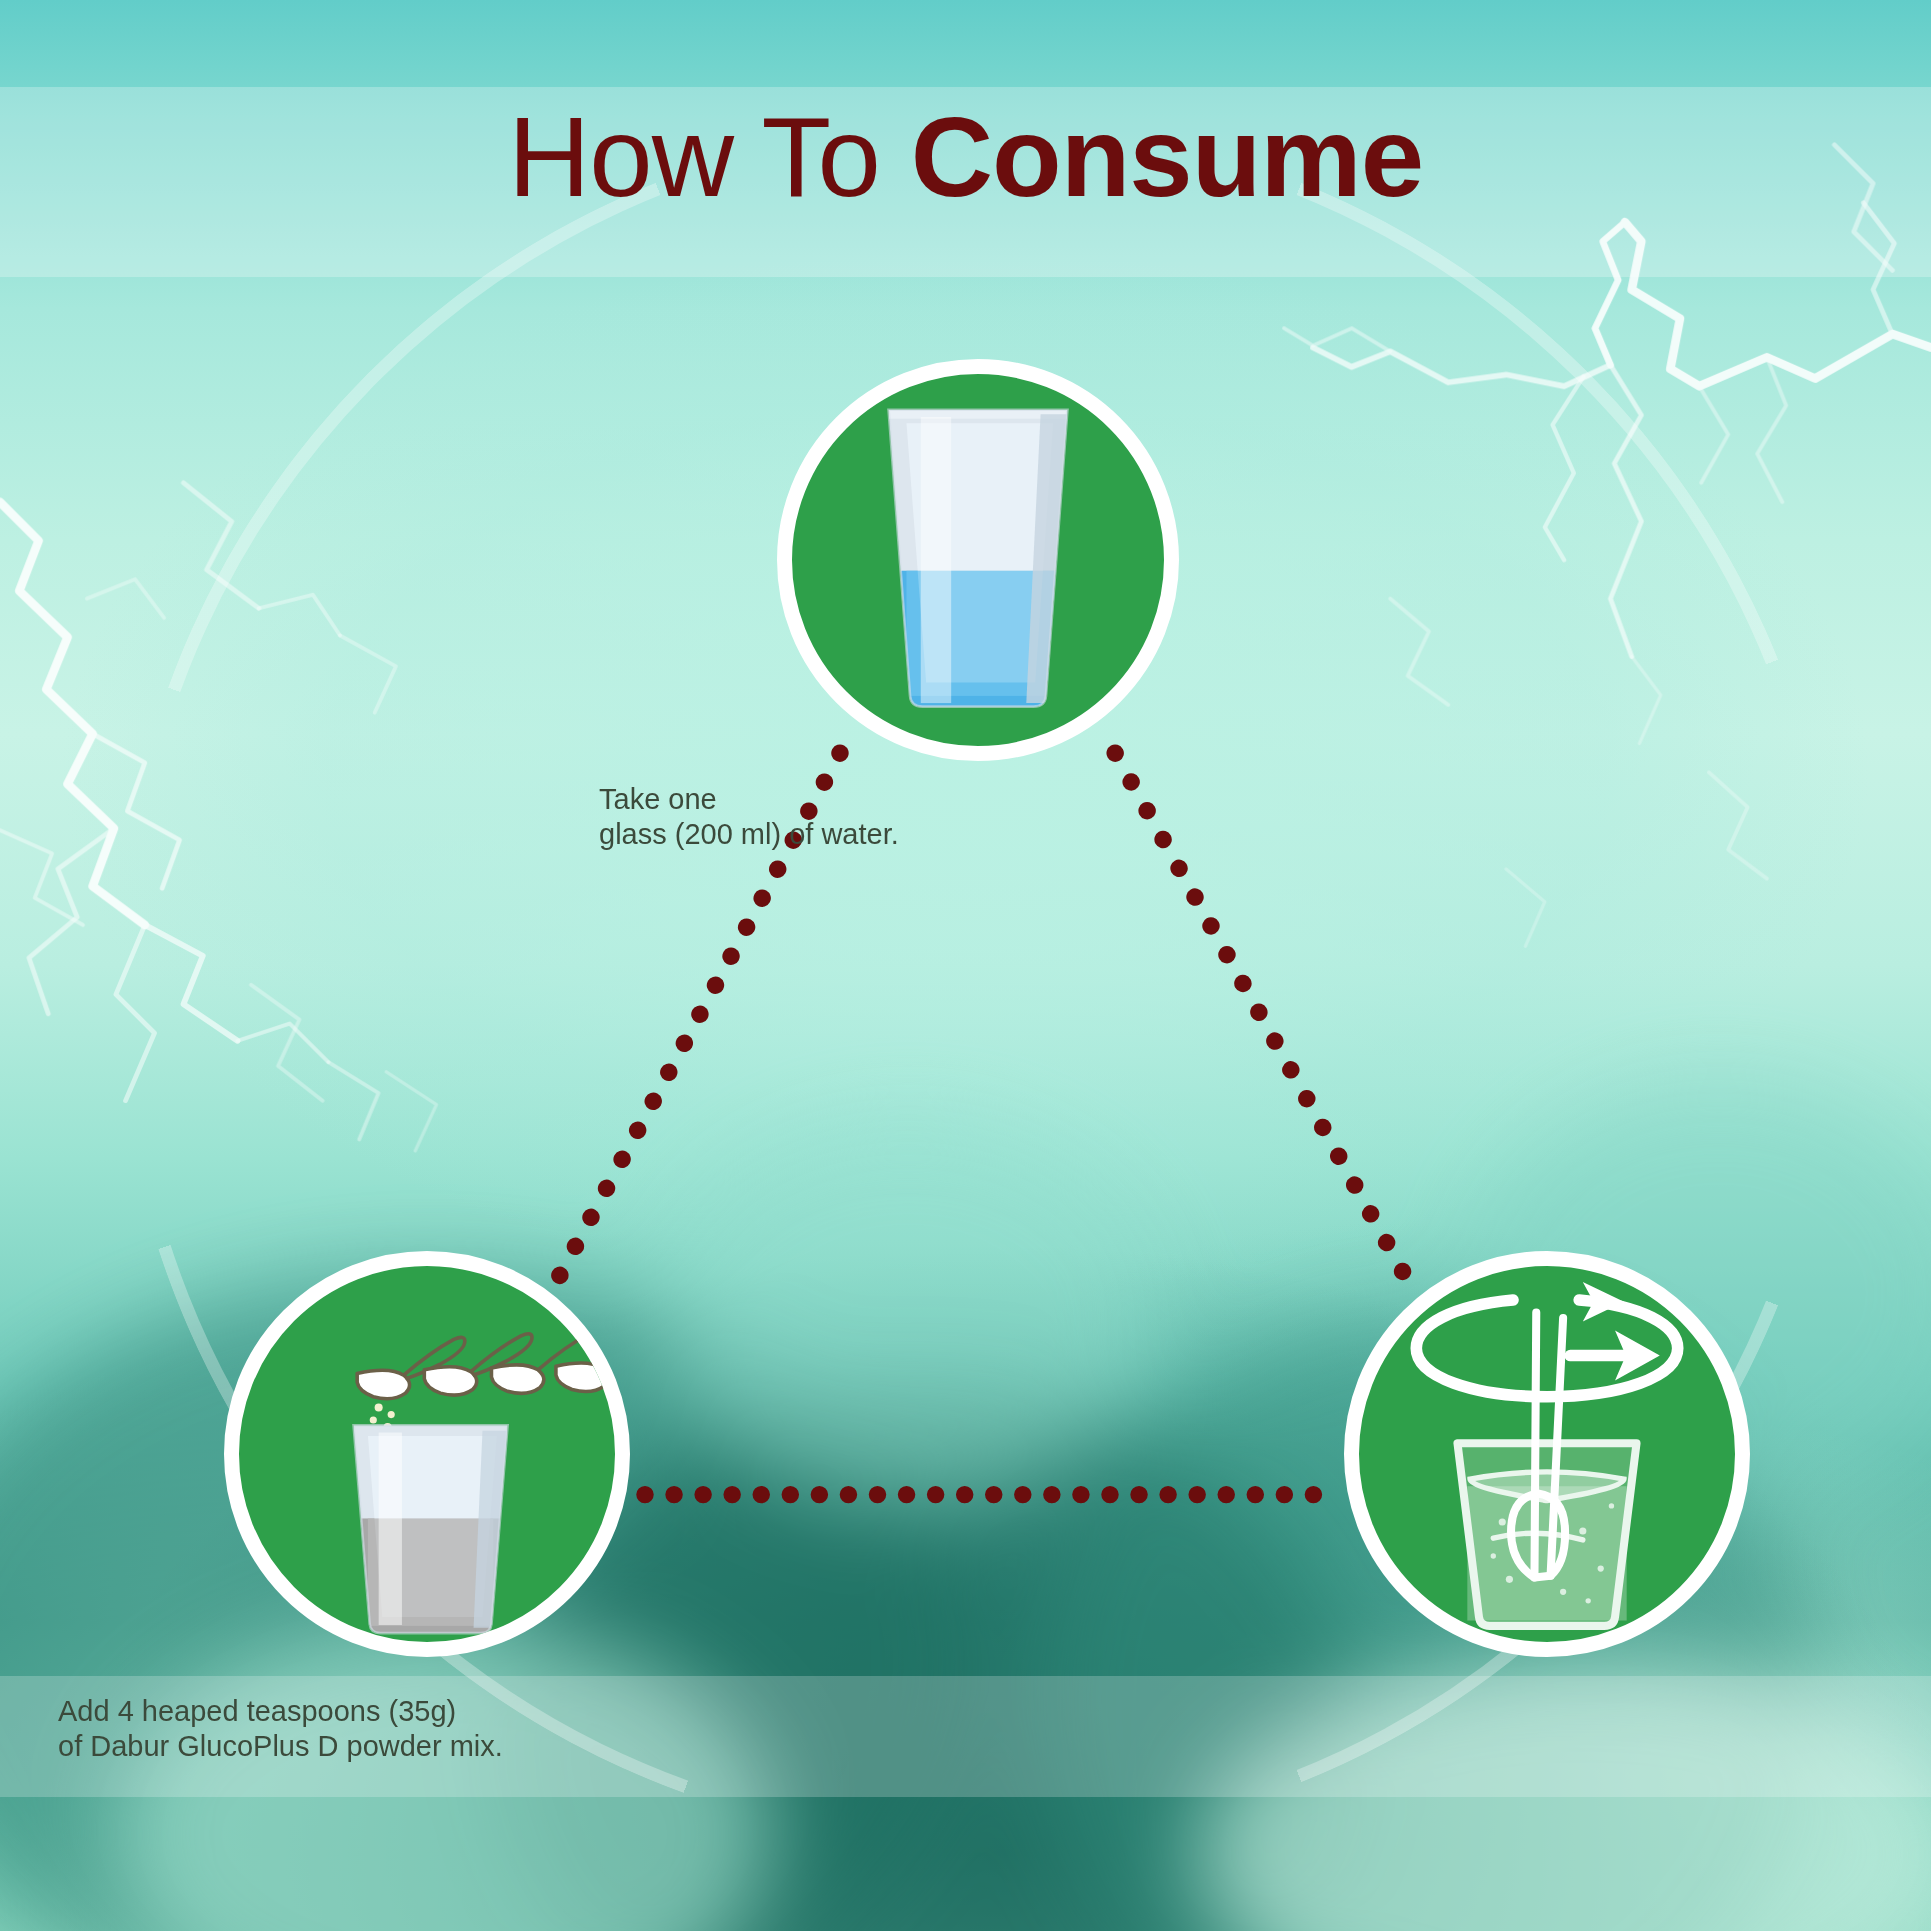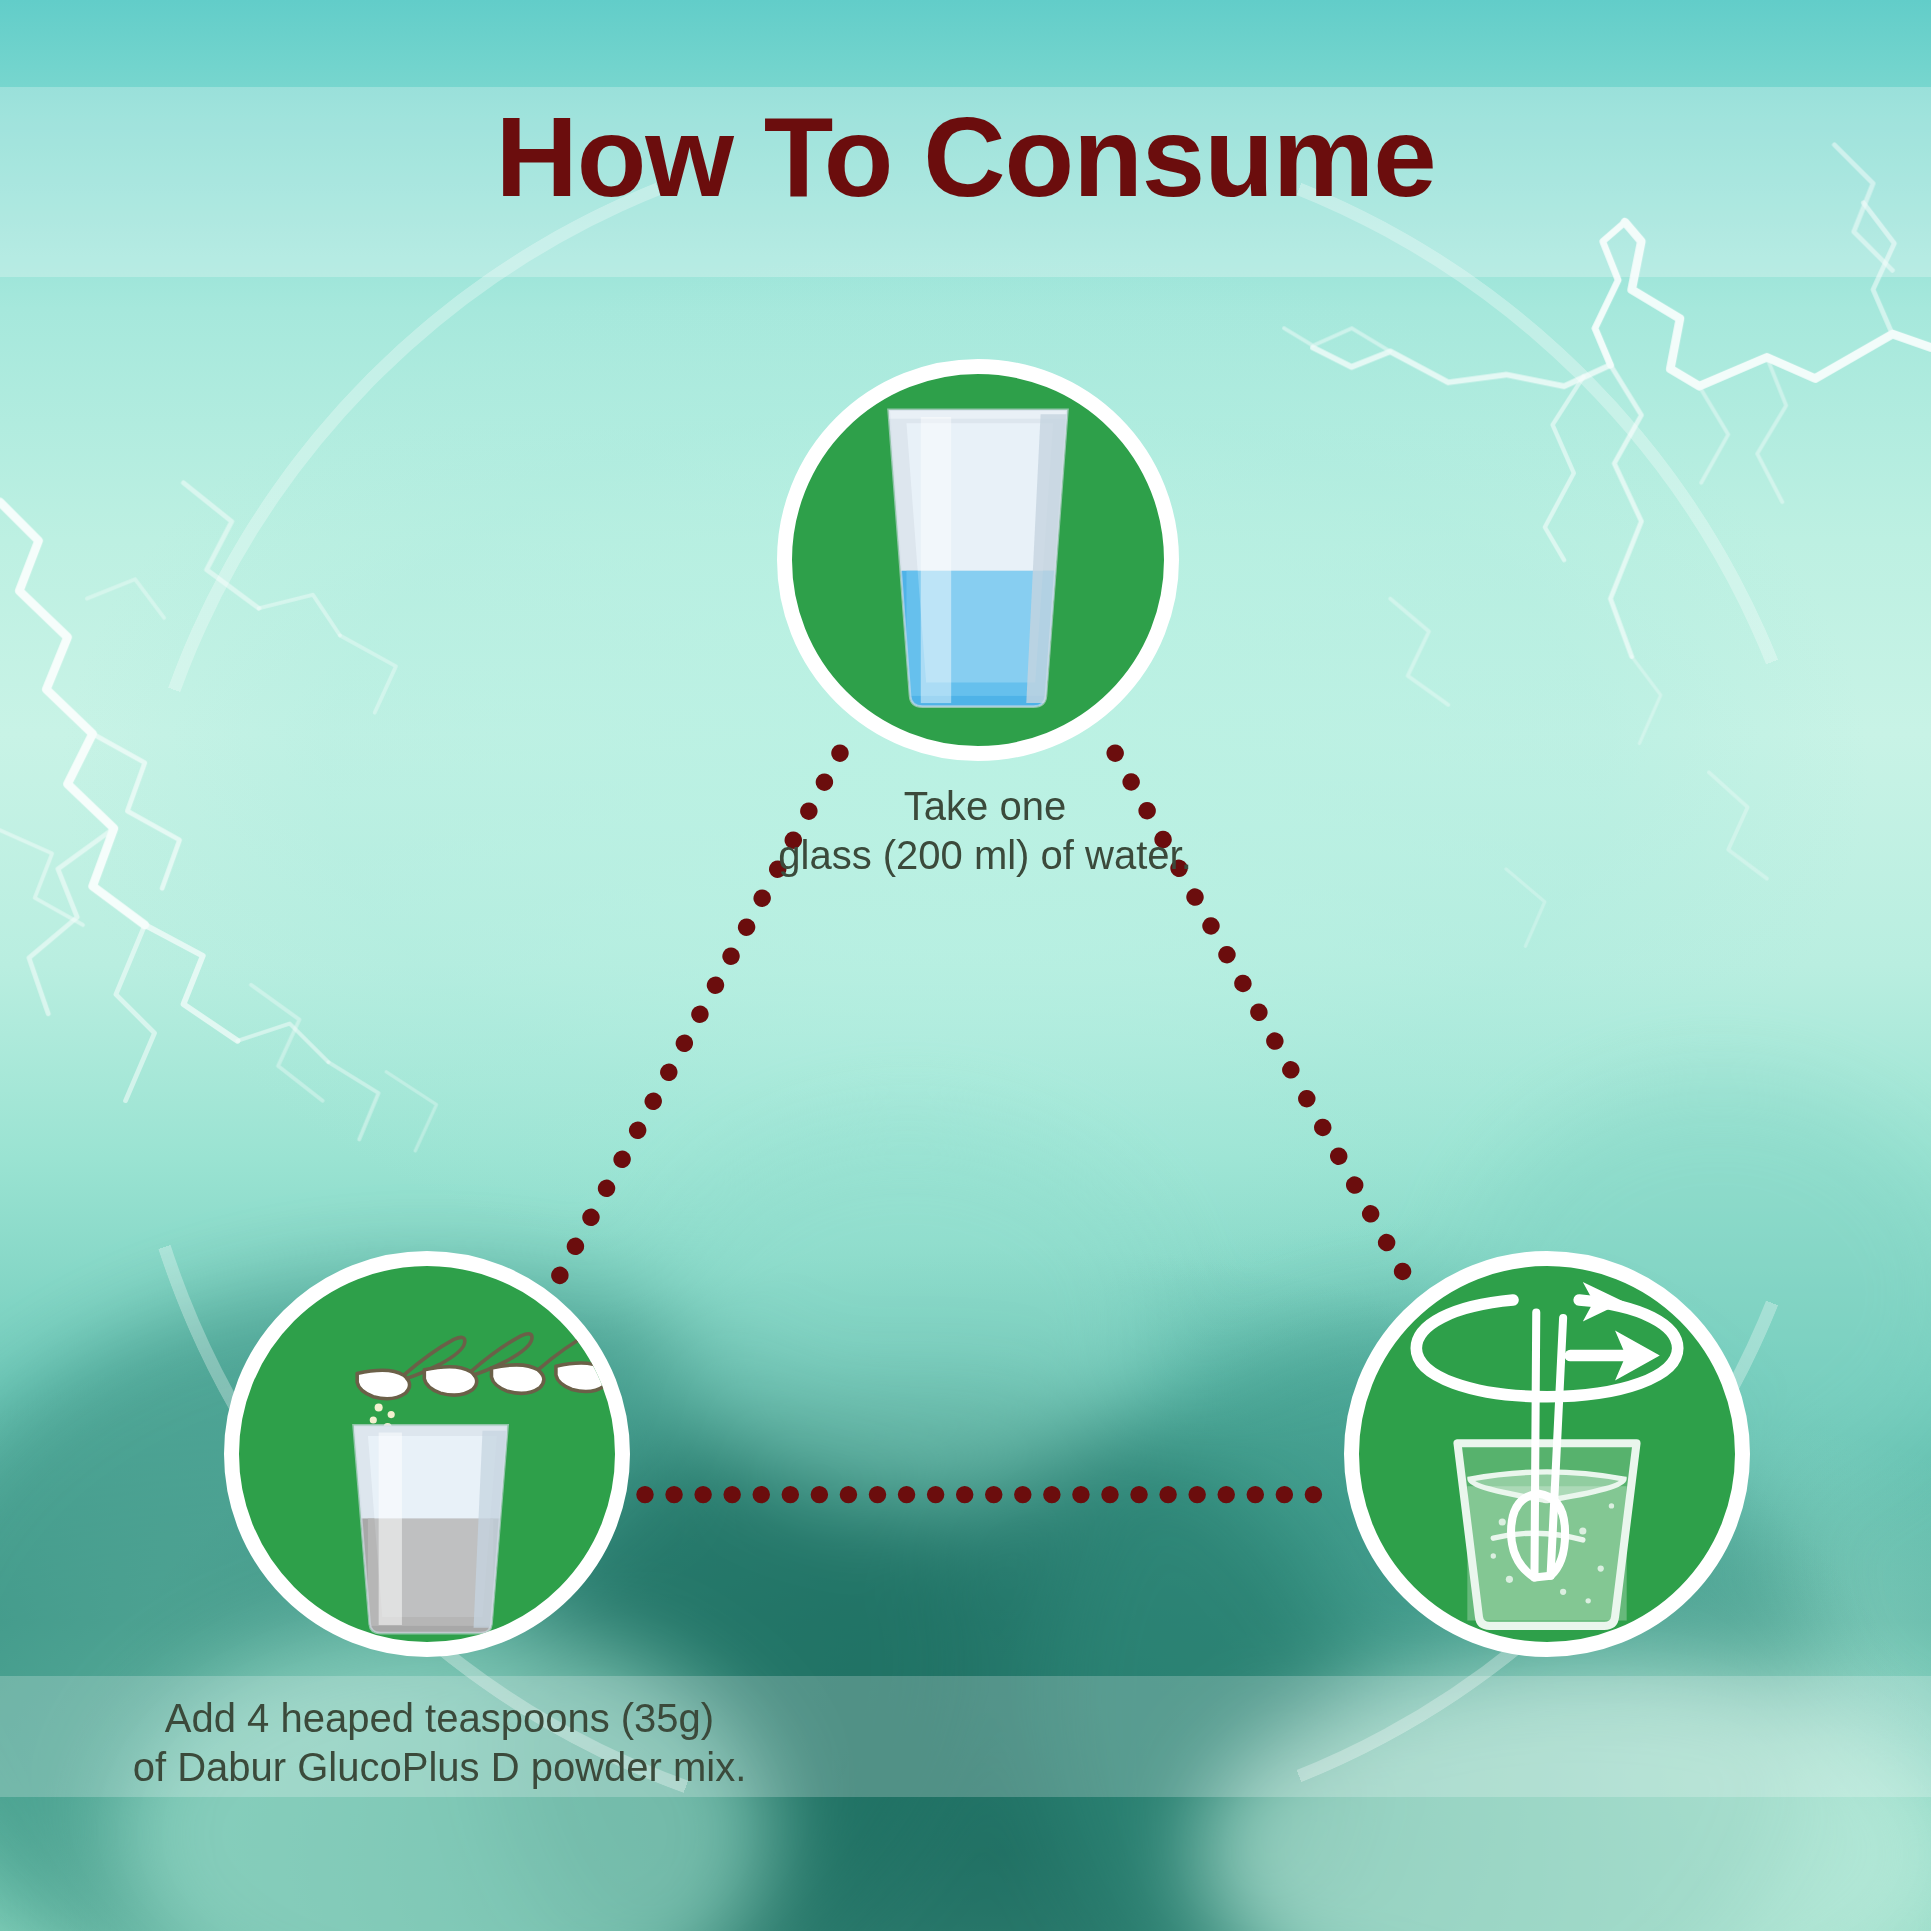--- a/index.html
+++ b/index.html
@@ -96,41 +96,40 @@
   .title{
     position:absolute;left:0;right:0;top:89px;
     text-align:center;
     font-family:"Liberation Sans", sans-serif;
     font-size:114px;
     line-height:1.2;
     color:#6b0d0d;
     letter-spacing:-1px;
     white-space:nowrap;
   }
-  .title .light{font-weight:700;}
+  .title .light{font-weight:400;}
   .title .bold{font-weight:700;text-align:center;}
   .circle{
     position:absolute;
     border-radius:50%;
     background:#2ea04a;
     border:15.4px solid #ffffff;
     box-sizing:border-box;
     overflow:hidden;
   }
   .circle.top   {left:777px; top:359px;  width:402px;height:402px;}
   .circle.left  {left:224px; top:1251px; width:406px;height:406px;}
   .circle.right {left:1344px;top:1251px; width:406px;height:406px;}
 
   .caption{
     position:absolute;
     font-family:"Liberation Sans", sans-serif;
     color:#3b4a3b;
-    text-align:center;
     line-height:1.22;
-    font-size:40px;
+    font-size:29px;
     white-space:pre-line;
   }
   .cap-top{left:599px;top:782px;width:772px;}
   .cap-left{left:58px;top:1694px;width:763px;}
   .cap-right{left:1284px;top:1694px;width:541px;}
 
   .dots{position:absolute;inset:0;pointer-events:none;}
 </style>
 </head>
 <body>

